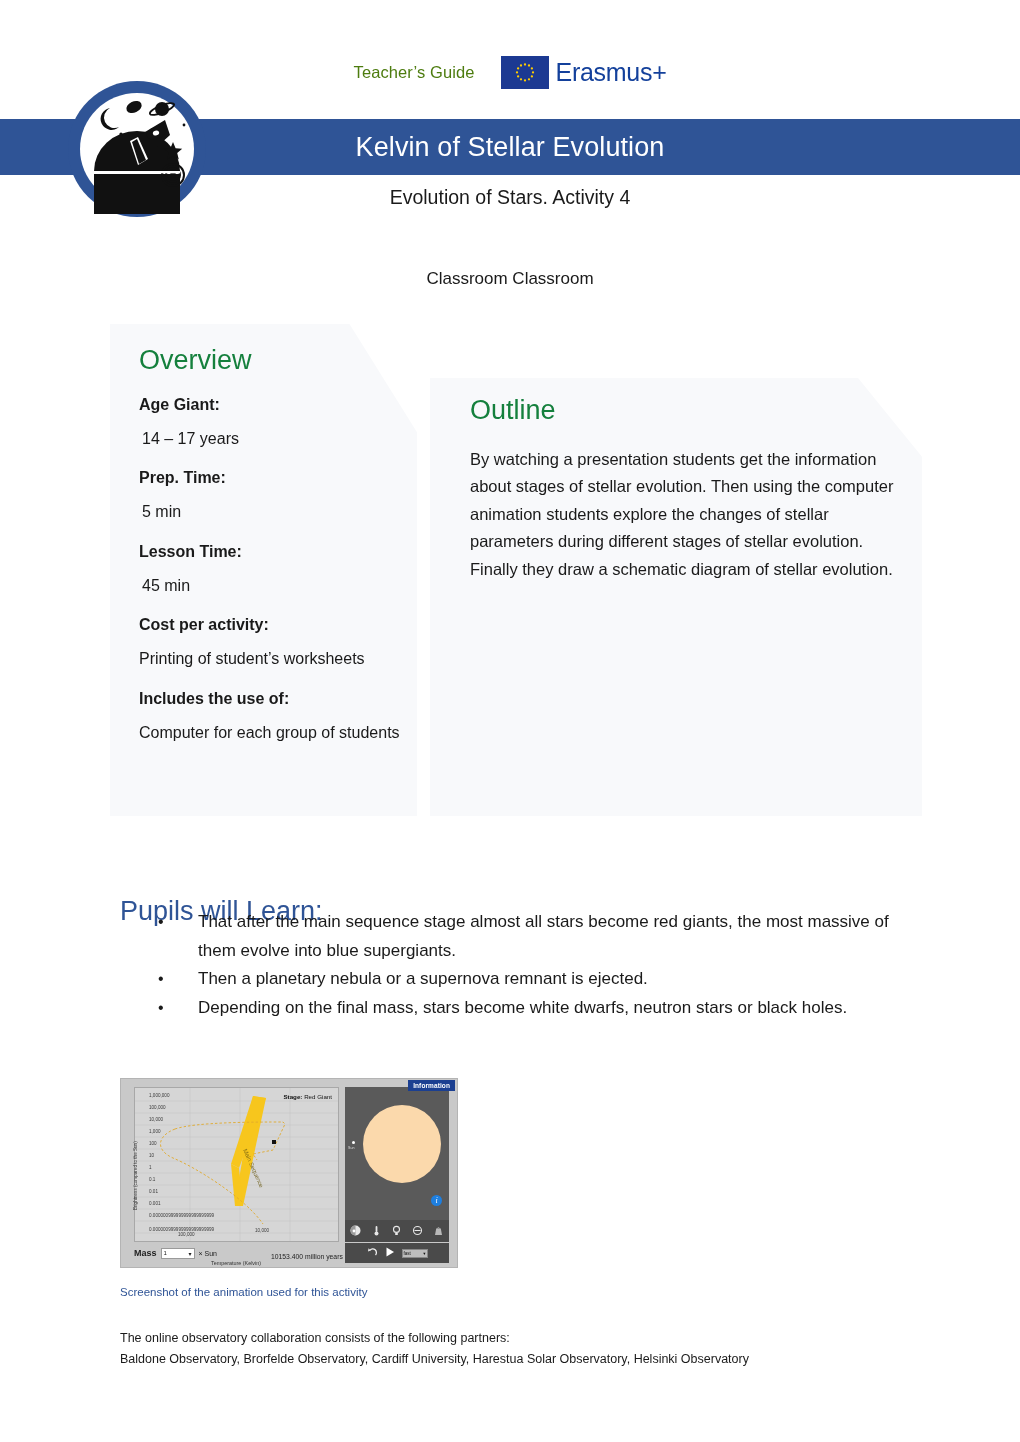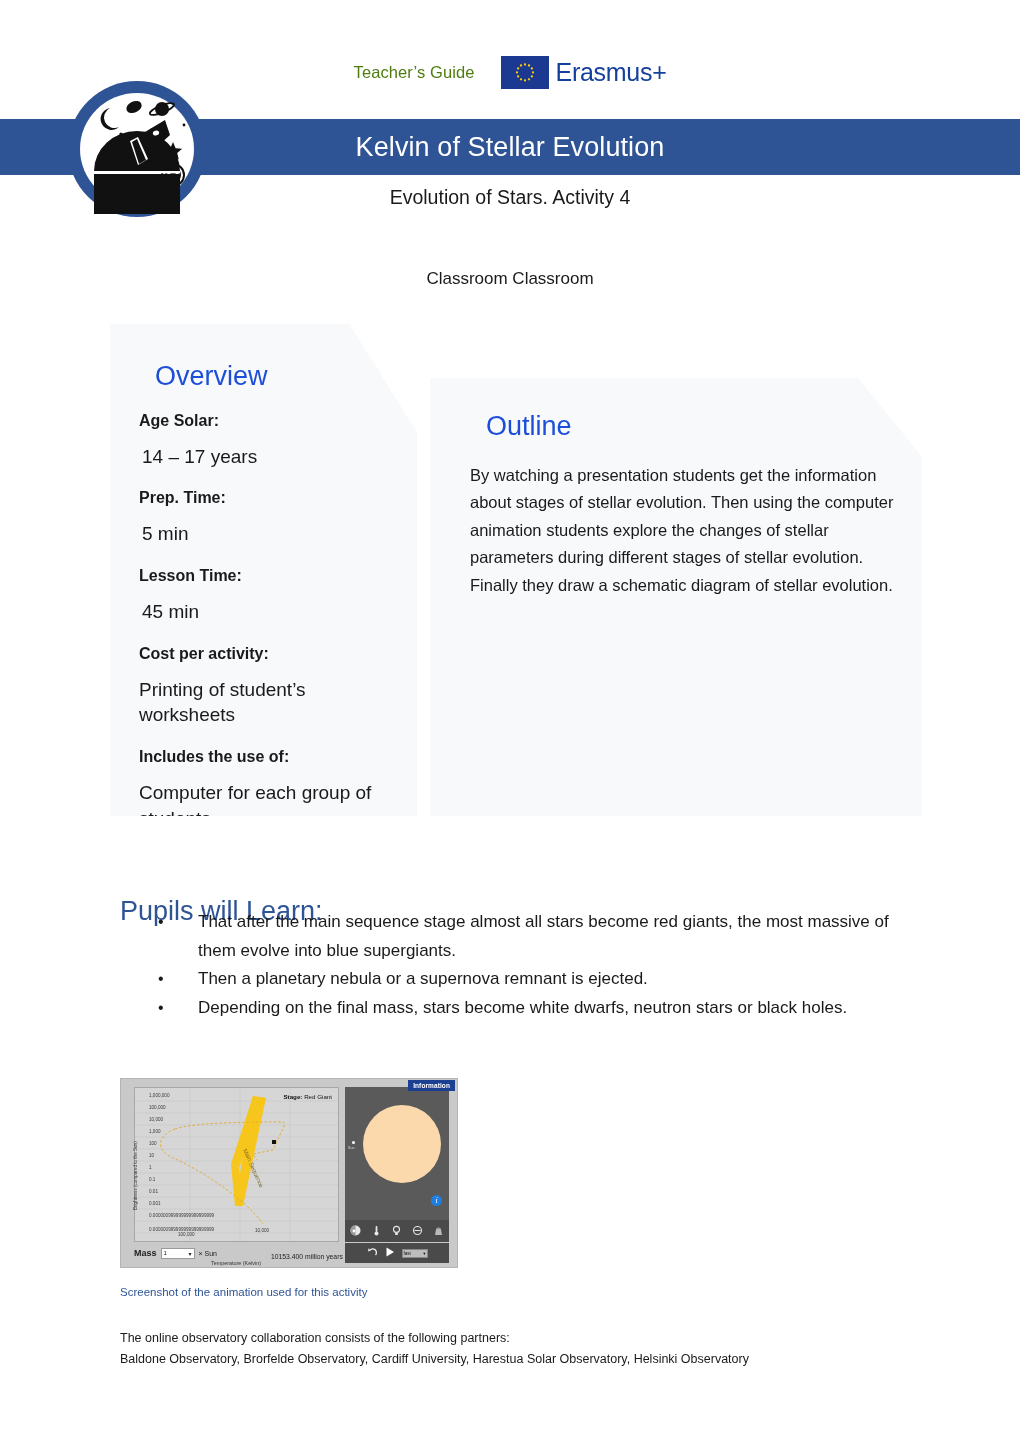--- a/index.html
+++ b/index.html
@@ -119,40 +119,40 @@
   }
   .card-outline {
     top: 378px;
     left: 430px;
     width: 492px;
     height: 438px;
     clip-path: polygon(0 0, 87% 0, 100% 18%, 100% 100%, 0 100%);
   }
   .card-heading {
     font-size: 27px;
-    color: #1d4ed8;
+    color: #15803d;
     font-weight: normal;
-    margin: 16px;
+    margin: 0;
     line-height: 1.1;
   }
   .card-overview .card-inner {
     padding: 22px 12px 0 29px;
   }
   .card-outline .card-inner {
     padding: 18px 14px 0 40px;
   }
   .ov-label {
     font-size: 16px;
     font-weight: bold;
     color: #1a1a1a;
     margin-top: 19px;
     line-height: 1.25;
   }
   .ov-value {
-    font-size: 19px;
+    font-size: 16px;
     color: #1a1a1a;
     margin-top: 13px;
     line-height: 1.35;
     padding-left: 3px;
   }
   .ov-value.nopad { padding-left: 0; }
   .outline-body {
     font-size: 16.5px;
     line-height: 27.5px;
     color: #1a1a1a;
@@ -453,21 +453,21 @@
   </svg>
 </div>
 
 <div class="subtitle">Evolution of Stars. Activity 4</div>
 <div class="classroom">Classroom Classroom</div>
 
 <div class="card card-overview">
   <div class="card-inner">
     <h2 class="card-heading">Overview</h2>
 
-    <div class="ov-label">Age Solar:</div>
+    <div class="ov-label">Age Giant:</div>
     <div class="ov-value">14 – 17 years</div>
 
     <div class="ov-label">Prep. Time:</div>
     <div class="ov-value">5 min</div>
 
     <div class="ov-label">Lesson Time:</div>
     <div class="ov-value">45 min</div>
 
     <div class="ov-label">Cost per activity:</div>
     <div class="ov-value nopad">Printing of student’s worksheets</div>

